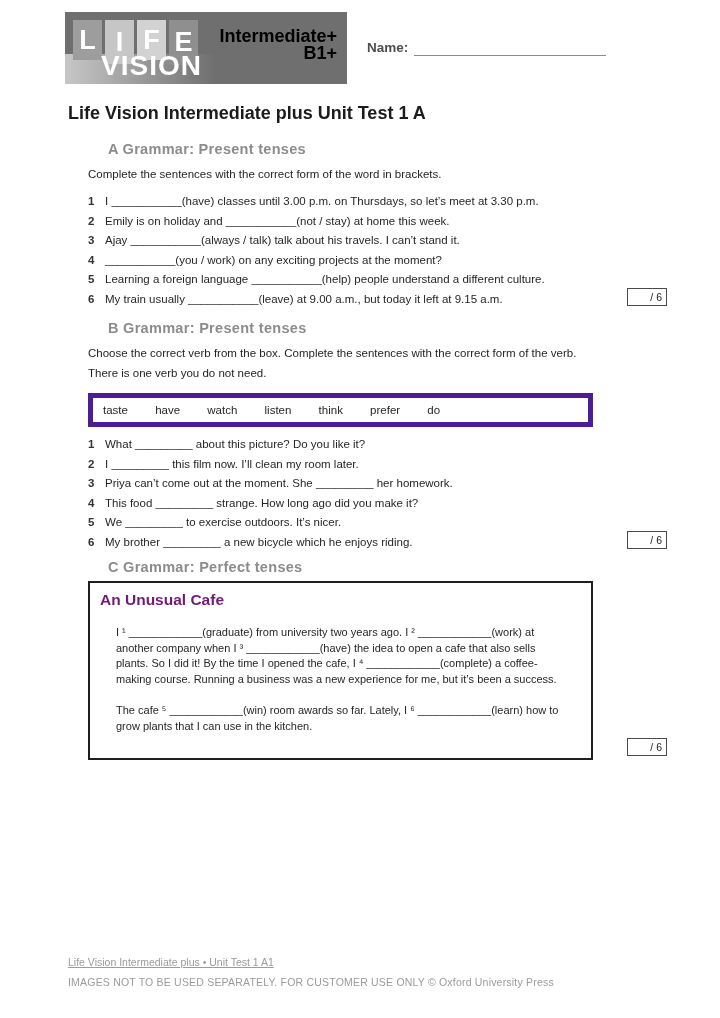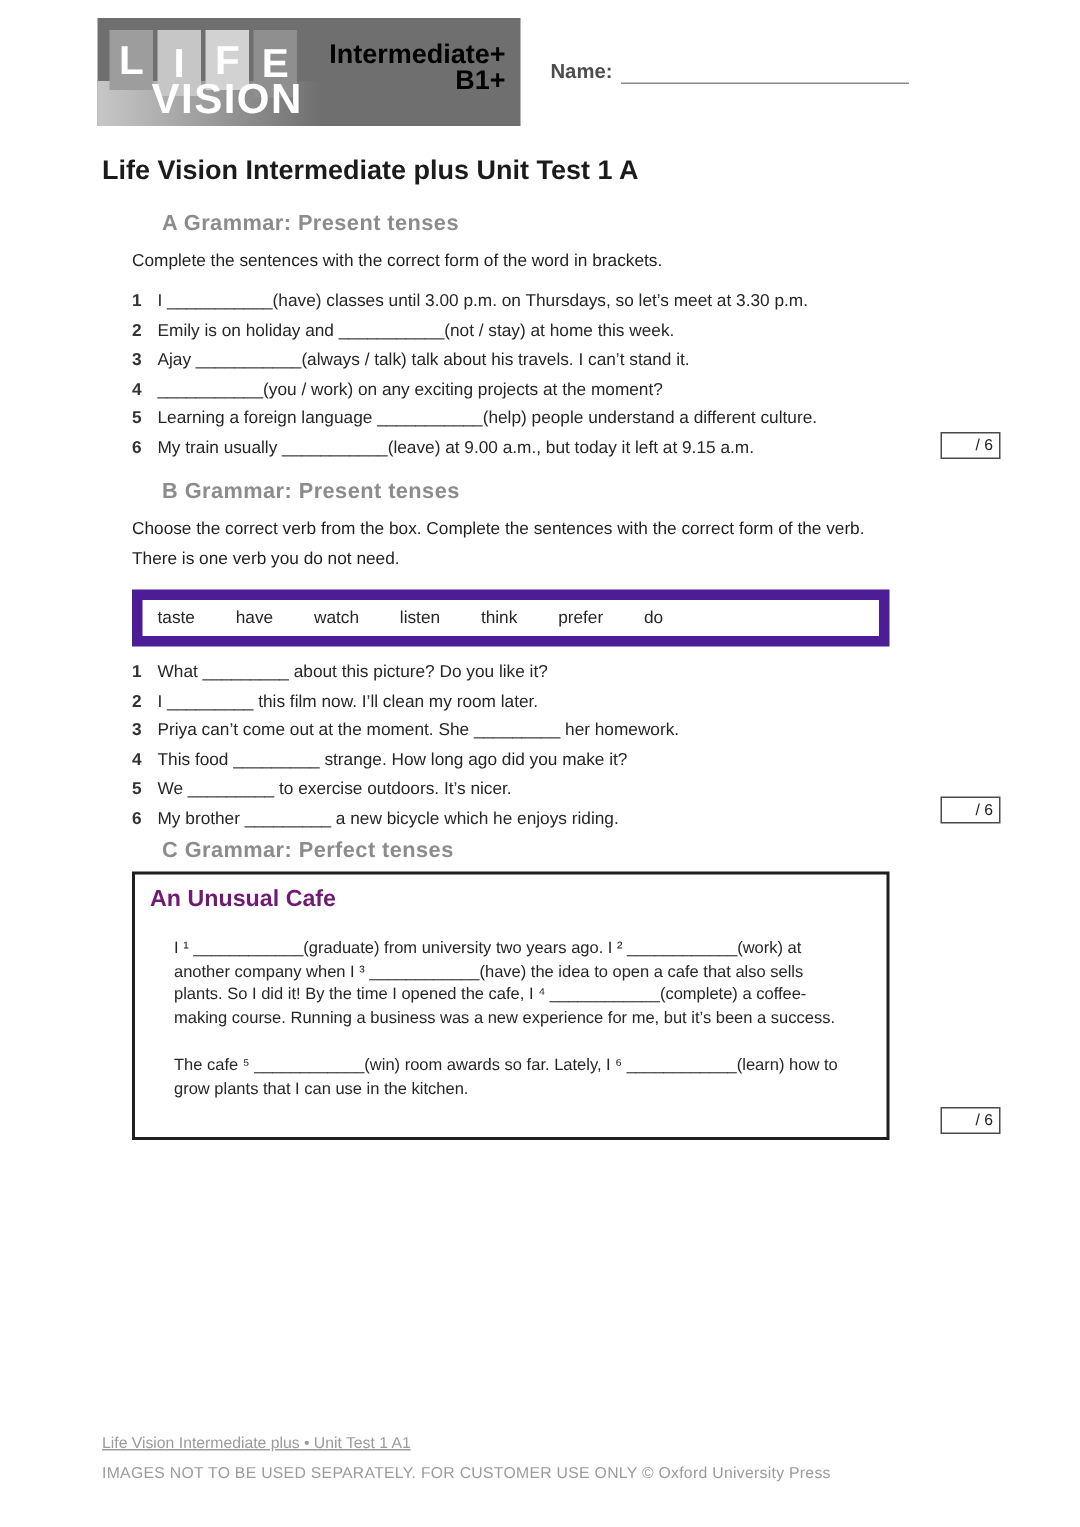--- a/index.html
+++ b/index.html
@@ -32,21 +32,21 @@
   .section{position:absolute;left:68px;width:540px;}
   #section-a{top:141px;}
   #section-b{top:320px;}
   #section-c{top:559px;}
   .sec-head{font-size:14.5px;font-weight:bold;color:#8c8c8c;letter-spacing:.3px;margin-left:40px;}
   .instruction{margin:7px 0 0 20px;width:505px;font-size:11.5px;font-weight:normal;
                color:#1f1f1f;line-height:20px;}
   .items{margin:8px 0 0 20px;}
   .item{display:flex;font-size:11.5px;line-height:19.5px;color:#262626;}
   .item .num{width:17px;flex-shrink:0;font-weight:bold;color:#333;}
-  .word-box{margin:10px 0 0 20px;width:505px;box-sizing:border-box;border:7px solid #4c1d95;
+  .word-box{margin:10px 0 0 20px;width:505px;box-sizing:border-box;border:5px solid #4c1d95;
             padding:6px 10px;font-size:11.5px;color:#262626;}
   .word-box span{margin-right:24px;}
   .passage-box{margin:6px 0 0 20px;width:505px;box-sizing:border-box;border:2px solid #1f1f1f;
                padding:6px 10px 8px;}
   .box-title{font-size:15.5px;font-weight:bold;color:#701a75;margin:2px 0 6px;}
   .passage p{margin:16px;font-size:11px;line-height:15.5px;color:#262626;}
   .passage p + p{margin-top:2px;}
 
   
   .score{position:absolute;left:627px;width:40px;height:18px;box-sizing:border-box;

